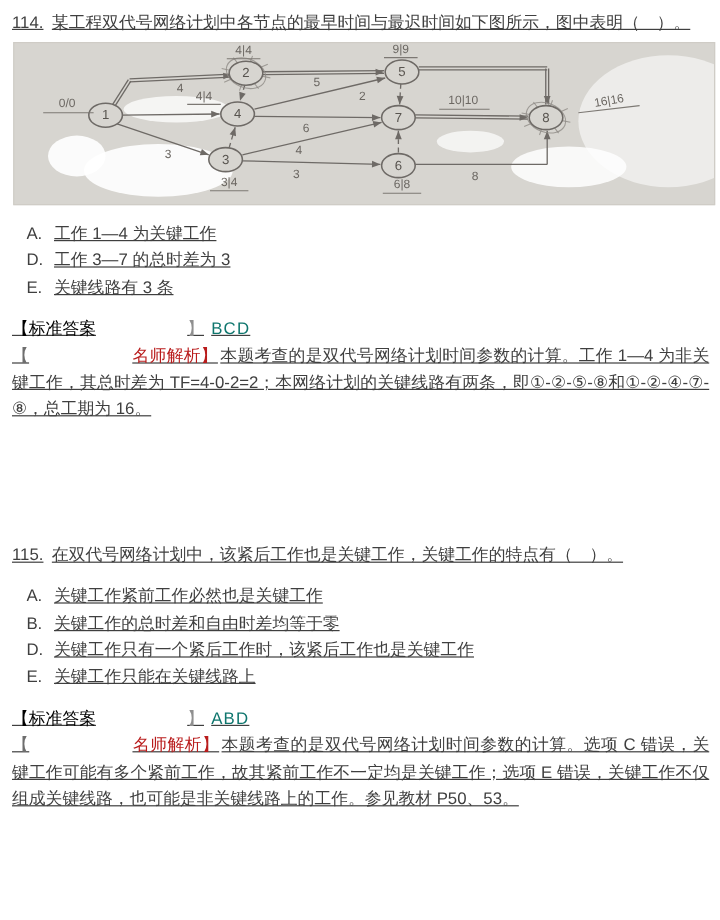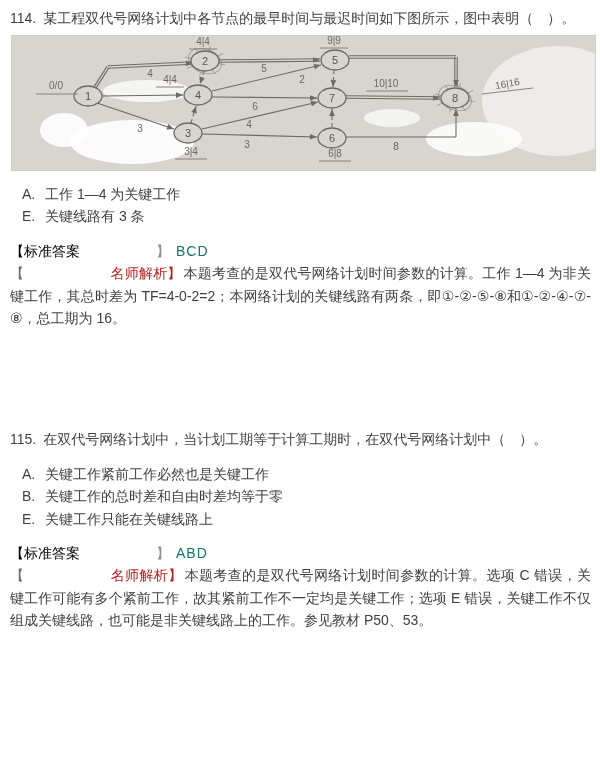--- a/index.html
+++ b/index.html
@@ -1,17 +1,17 @@
 <!DOCTYPE html>
 <html><head>
 <meta charset="utf-8">
 <style>
   html,body{margin:0;padding:0;background:#ffffff;}
   body{width:600px;height:767px;font-family:"Liberation Sans","DejaVu Sans",sans-serif;color:#3f3f3f;overflow:hidden;}
-  .page{padding:8px 9px 0 10px;width:581px;}
+  .page{padding:8px 9px 0 10px;width:581px;text-decoration:underline;}
   .stem{font-size:14px;line-height:21px;margin:0 0 6px 0;}
   .qnum{margin-right:7px;}
   .figure{width:583px;height:134px;background:#d7d5d0;border:1px solid #cfccc6;margin:4px 0 12px 1px;position:relative;}
   .figure svg{display:block;}
   ul.options{list-style:none;margin:12px;padding:0;font-size:14px;}
   ul.options li{line-height:22.4px;height:22.4px;white-space:nowrap;overflow:hidden;}
   .opt-label{display:inline-block;min-width:14px;margin-right:9px;}
   .answer-line{font-size:14px;line-height:22.4px;margin:0;}
   .answer-label{color:#000000;}
   .answer-gap{display:inline-block;width:76px;}
@@ -180,36 +180,38 @@
           <line x1="163" y1="123" x2="195" y2="123" stroke="#7c7873" stroke-width="0.9"></line>
           <text x="323" y="121" fill="#6b6762" font-size="10" text-anchor="middle">6|8</text>
           <line x1="307" y1="125" x2="339" y2="125" stroke="#7c7873" stroke-width="0.9"></line>
           <text x="496" y="51" fill="#6b6762" font-size="10" text-anchor="middle" transform="rotate(-10 496 51)">16|16</text>
           <line x1="470" y1="58" x2="521" y2="52" stroke="#7c7873" stroke-width="0.9"></line>
         </svg>
     </div>
 
     <ul class="options">
       <li><span class="opt-label">A.</span><span>工作 1—4 为关键工作</span></li>
+      <li><span class="opt-label">D.</span><span>工作 3—7 的总时差为 3</span></li>
       <li><span class="opt-label">E.</span><span>关键线路有 3 条</span></li>
     </ul>
 
     <p class="answer-line"><span class="answer-label">【标准答案</span><span class="answer-gap"></span><span class="answer-close">】</span><span class="answer-value">BCD</span></p>
 
     <p class="analysis"><span class="analysis-open">【</span><span class="analysis-gap"></span><span class="analysis-label">名师解析】</span><span>本题考查的是双代号网络计划时间参数的计算。工作 1—4 为非关键工作，其总时差为 TF=4-0-2=2；本网络计划的关键线路有两条，即①-②-⑤-⑧和①-②-④-⑦-⑧，总工期为 16。</span></p>
   </div>
 
   <div class="spacer-q"></div>
 
   <div>
-    <p class="stem" style="margin-bottom:0;line-height:22.4px;"><span class="qnum">115.</span><span>在双代号网络计划中，当计划工期等于计算工期时，在双代号网络计划中（　）。</span></p>
+    <p class="stem" style="margin-bottom:0;line-height:22.4px;"><span class="qnum">115.</span><span>在双代号网络计划中，该紧后工作也是关键工作，关键工作的特点有（　）。</span></p>
 
     <ul class="options">
       <li><span class="opt-label">A.</span><span>关键工作紧前工作必然也是关键工作</span></li>
       <li><span class="opt-label">B.</span><span>关键工作的总时差和自由时差均等于零</span></li>
+      <li><span class="opt-label">D.</span><span>关键工作只有一个紧后工作时，该紧后工作也是关键工作</span></li>
       <li><span class="opt-label">E.</span><span>关键工作只能在关键线路上</span></li>
     </ul>
 
     <p class="answer-line"><span class="answer-label">【标准答案</span><span class="answer-gap"></span><span class="answer-close">】</span><span class="answer-value">ABD</span></p>
 
     <p class="analysis"><span class="analysis-open">【</span><span class="analysis-gap"></span><span class="analysis-label">名师解析】</span><span>本题考查的是双代号网络计划时间参数的计算。选项 C 错误，关键工作可能有多个紧前工作，故其紧前工作不一定均是关键工作；选项 E 错误，关键工作不仅组成关键线路，也可能是非关键线路上的工作。参见教材 P50、53。</span></p>
   </div>
 
 </div>
 

